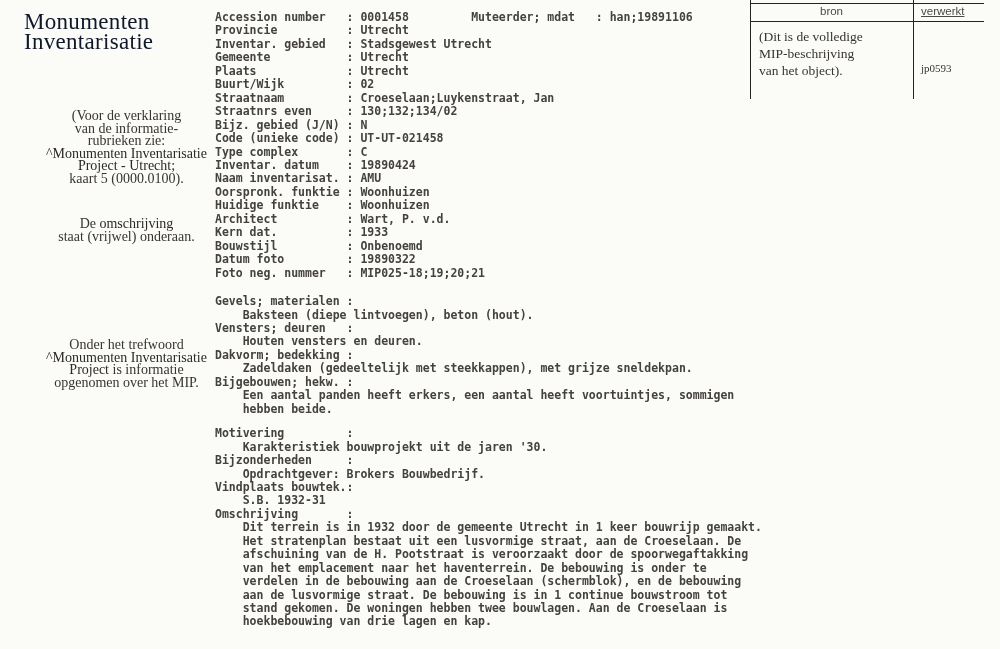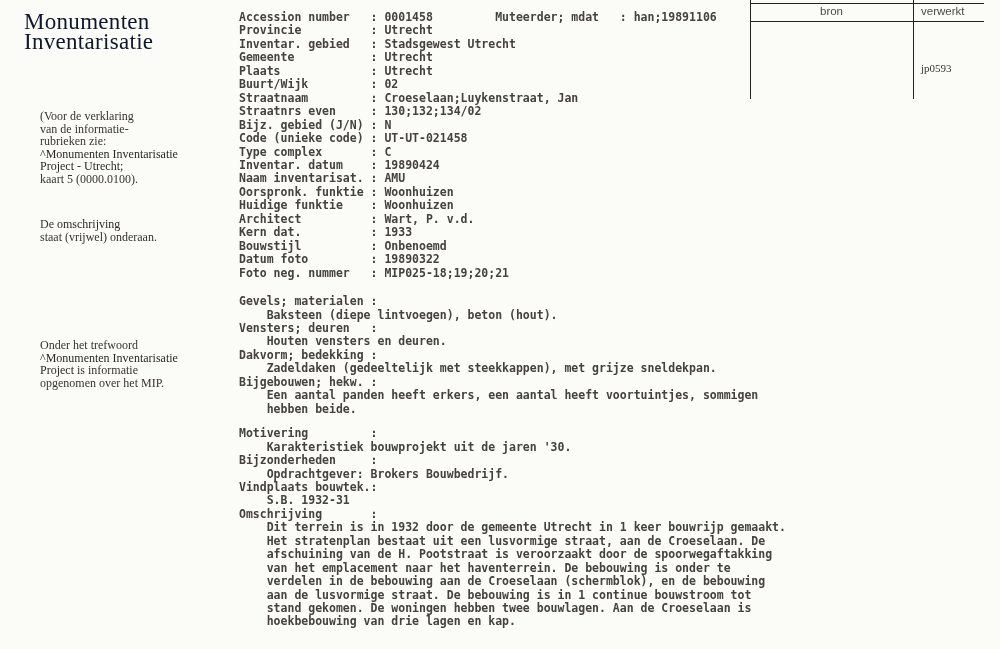--- a/index.html
+++ b/index.html
@@ -8,48 +8,48 @@
     background:#fbfbf8;
     font-family:"Liberation Serif", serif;
   }
   
   .sidebar{position:absolute;left:24px;top:0;width:190px;}
   .doc-title{
     position:absolute;left:0;top:12px;width:190px;
     font-size:23px;line-height:19.5px;color:#0f172a;
     letter-spacing:.3px;
   }
-  .side-note{position:absolute;left:16px;width:195px;font-size:12px;line-height:12.6px;color:#38342f;}
+  .side-note{position:absolute;left:5px;width:195px;font-size:14px;line-height:12.6px;color:#38342f;text-align:center;}
   .note-1{top:110px;}
   .note-2{top:218px;}
   .note-3{top:311px;margin-top:28px;}
   .side-note b{font-weight:normal;color:#2c2925;}
   
   .record{
     position:absolute;left:215px;top:11px;width:600px;
     font-family:"DejaVu Sans Mono", monospace;
     font-size:11.5px;line-height:13.45px;font-weight:bold;
     color:#45423e;white-space:pre;
   }
-  .record div{white-space:pre;margin-left:24px;}
+  .record div{white-space:pre;}
   .rec-gap-1{height:15px;}
   .rec-gap-2{height:11px;}
   
   .stamp{position:absolute;left:750px;top:0;width:234px;height:99px;}
   .stamp .v-left{position:absolute;left:0;top:0;width:1px;height:99px;background:#26231f;}
   .stamp .v-div{position:absolute;left:163px;top:0;width:1px;height:99px;background:#26231f;}
   .stamp .h-top{position:absolute;left:0;right:0;top:3px;height:1px;background:#26231f;}
   .stamp .h-head{position:absolute;left:0;right:0;top:21px;height:1px;background:#26231f;}
   .stamp-header{
     position:absolute;top:5px;
     font-family:"Liberation Sans", sans-serif;
     font-size:11.5px;color:#4c4a46;
   }
   .stamp-header.bron{left:0;width:163px;text-align:center;}
-  .stamp-header.verwerkt{left:171px;}
+  .stamp-header.verwerkt{left:171px;text-decoration:underline;}
   .stamp-note{
     position:absolute;left:9px;top:28px;width:150px;
     font-size:13.5px;line-height:17px;color:#38342f;
   }
   .stamp-code{position:absolute;left:171px;top:62px;font-size:11px;color:#38342f;}
 </style>
 </head>
 <body>
 
 <div class="sidebar">
@@ -79,14 +79,19 @@
 
 <div class="record"><div>Accession number   : 0001458         Muteerder; mdat   : han;19891106</div><div>Provincie          : Utrecht</div><div>Inventar. gebied   : Stadsgewest Utrecht</div><div>Gemeente           : Utrecht</div><div>Plaats             : Utrecht</div><div>Buurt/Wijk         : 02</div><div>Straatnaam         : Croeselaan;Luykenstraat, Jan</div><div>Straatnrs even     : 130;132;134/02</div><div>Bijz. gebied (J/N) : N</div><div>Code (unieke code) : UT-UT-021458</div><div>Type complex       : C</div><div>Inventar. datum    : 19890424</div><div>Naam inventarisat. : AMU</div><div>Oorspronk. funktie : Woonhuizen</div><div>Huidige funktie    : Woonhuizen</div><div>Architect          : Wart, P. v.d.</div><div>Kern dat.          : 1933</div><div>Bouwstijl          : Onbenoemd</div><div>Datum foto         : 19890322</div><div>Foto neg. nummer   : MIP025-18;19;20;21</div><div class="rec-gap-1"></div><div>Gevels; materialen :</div><div>    Baksteen (diepe lintvoegen), beton (hout).</div><div>Vensters; deuren   :</div><div>    Houten vensters en deuren.</div><div>Dakvorm; bedekking :</div><div>    Zadeldaken (gedeeltelijk met steekkappen), met grijze sneldekpan.</div><div>Bijgebouwen; hekw. :</div><div>    Een aantal panden heeft erkers, een aantal heeft voortuintjes, sommigen</div><div>    hebben beide.</div><div class="rec-gap-2"></div><div>Motivering         :</div><div>    Karakteristiek bouwprojekt uit de jaren '30.</div><div>Bijzonderheden     :</div><div>    Opdrachtgever: Brokers Bouwbedrijf.</div><div>Vindplaats bouwtek.:</div><div>    S.B. 1932-31</div><div>Omschrijving       :</div><div>    Dit terrein is in 1932 door de gemeente Utrecht in 1 keer bouwrijp gemaakt.</div><div>    Het stratenplan bestaat uit een lusvormige straat, aan de Croeselaan. De</div><div>    afschuining van de H. Pootstraat is veroorzaakt door de spoorwegaftakking</div><div>    van het emplacement naar het haventerrein. De bebouwing is onder te</div><div>    verdelen in de bebouwing aan de Croeselaan (schermblok), en de bebouwing</div><div>    aan de lusvormige straat. De bebouwing is in 1 continue bouwstroom tot</div><div>    stand gekomen. De woningen hebben twee bouwlagen. Aan de Croeselaan is</div><div>    hoekbebouwing van drie lagen en kap.</div></div>
 
 <div class="stamp">
   <div class="v-left"></div>
   <div class="v-div"></div>
   <div class="h-top"></div>
   <div class="h-head"></div>
   <div class="stamp-header bron">bron</div>
   <div class="stamp-header verwerkt">verwerkt</div>
+  <div class="stamp-note">
+      <div>(Dit is de volledige</div>
+      <div>MIP-beschrijving</div>
+      <div>van het object).</div>
+    </div>
   <div class="stamp-code">jp0593</div>
 </div>
 
 </body></html>

